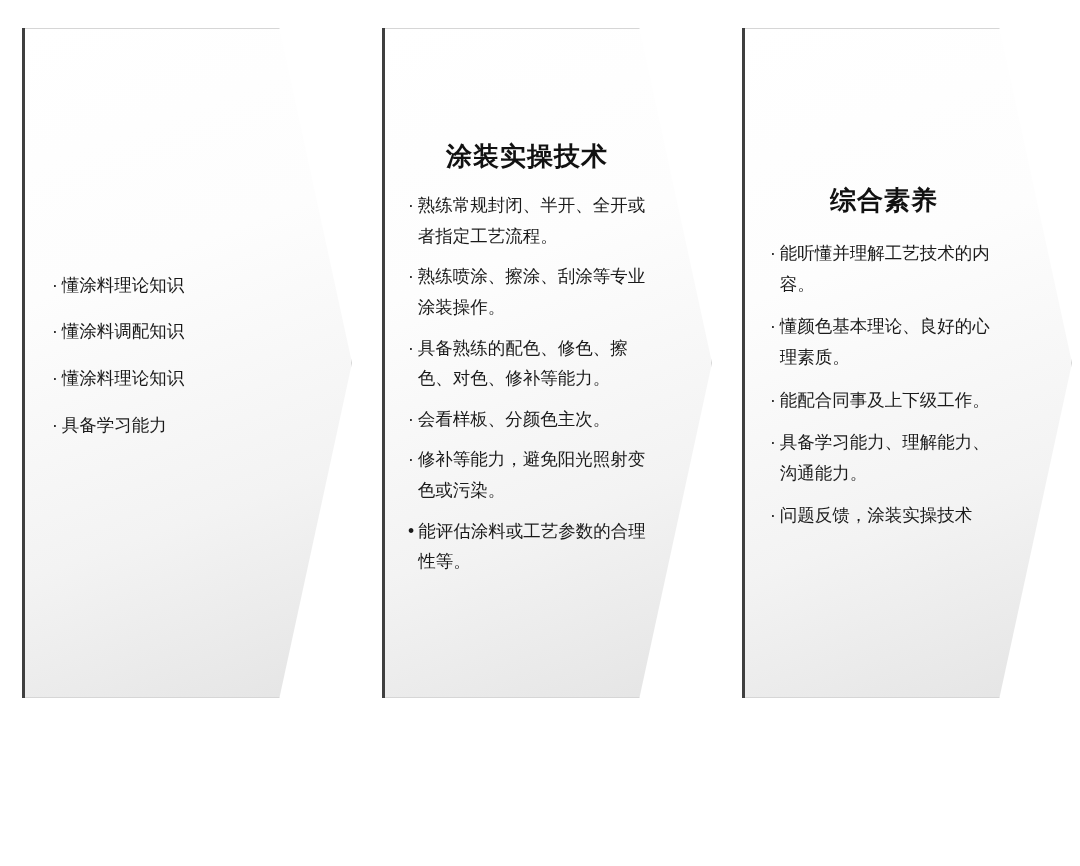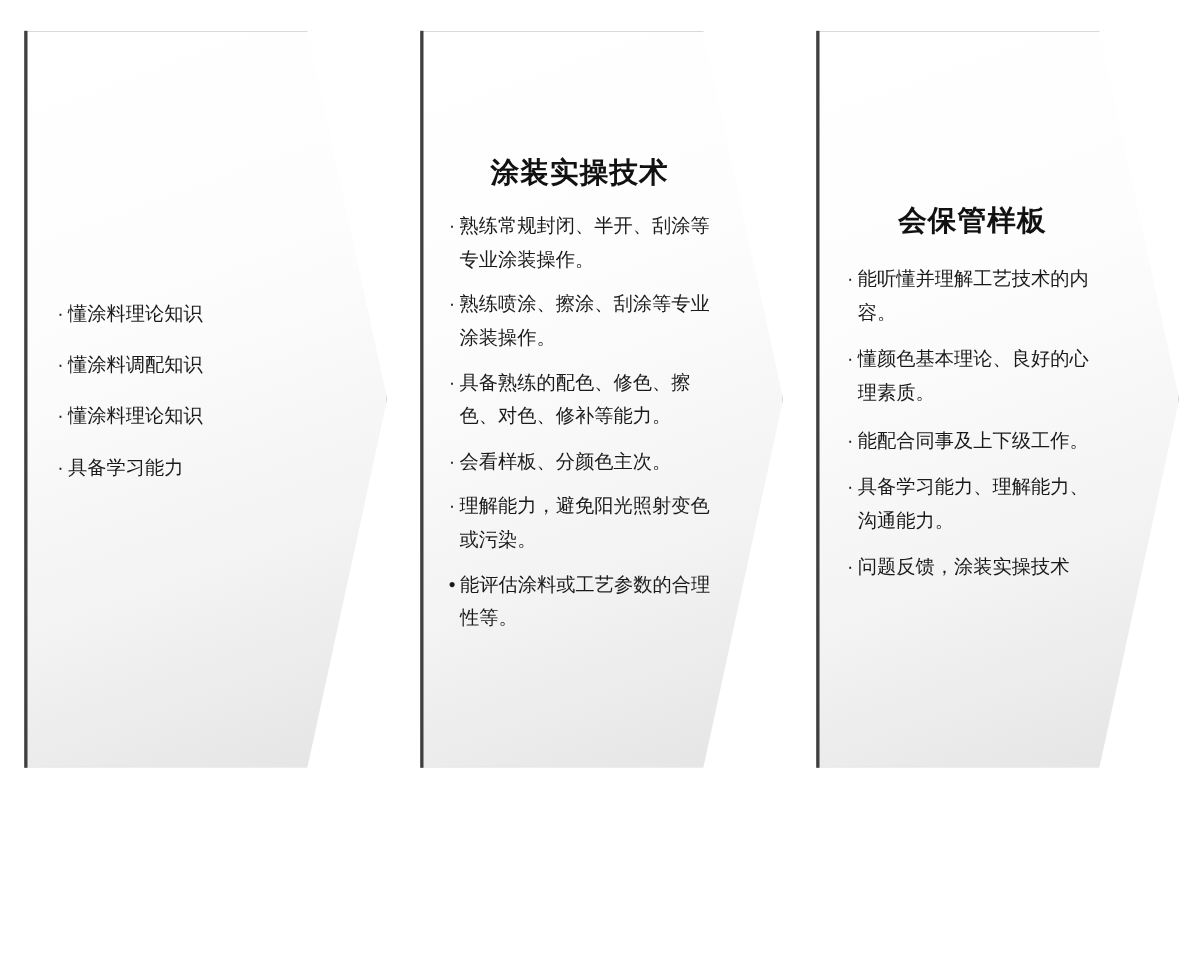--- a/index.html
+++ b/index.html
@@ -156,51 +156,51 @@
     </div>
 
     <div class="panel panel-1">
       <div class="card"></div>
       <div class="card-edge"></div>
       <div class="content">
         <div class="title">涂装实操技术</div>
         <ul class="items">
           <li class="item">
             <span class="bullet">·</span>
-            <span class="item-text">熟练常规封闭、半开、刮涂等专业涂装操作。</span>
+            <span class="item-text">熟练常规封闭、半开、全开或者指定工艺流程。</span>
           </li>
           <li class="item">
             <span class="bullet">·</span>
             <span class="item-text">熟练喷涂、擦涂、刮涂等专业涂装操作。</span>
           </li>
           <li class="item">
             <span class="bullet">·</span>
             <span class="item-text">具备熟练的配色、修色、擦色、对色、修补等能力。</span>
           </li>
           <li class="item">
             <span class="bullet">·</span>
             <span class="item-text">会看样板、分颜色主次。</span>
           </li>
           <li class="item">
             <span class="bullet">·</span>
-            <span class="item-text">理解能力，避免阳光照射变色或污染。</span>
+            <span class="item-text">修补等能力，避免阳光照射变色或污染。</span>
           </li>
           <li class="item">
             <span class="bullet">•</span>
             <span class="item-text">能评估涂料或工艺参数的合理性等。</span>
           </li>
         </ul>
       </div>
     </div>
 
     <div class="panel panel-2">
       <div class="card"></div>
       <div class="card-edge"></div>
       <div class="content">
-        <div class="title">会保管样板</div>
+        <div class="title">综合素养</div>
         <ul class="items">
           <li class="item">
             <span class="bullet">·</span>
             <span class="item-text">能听懂并理解工艺技术的内容。</span>
           </li>
           <li class="item">
             <span class="bullet">·</span>
             <span class="item-text">懂颜色基本理论、良好的心理素质。</span>
           </li>
           <li class="item">

